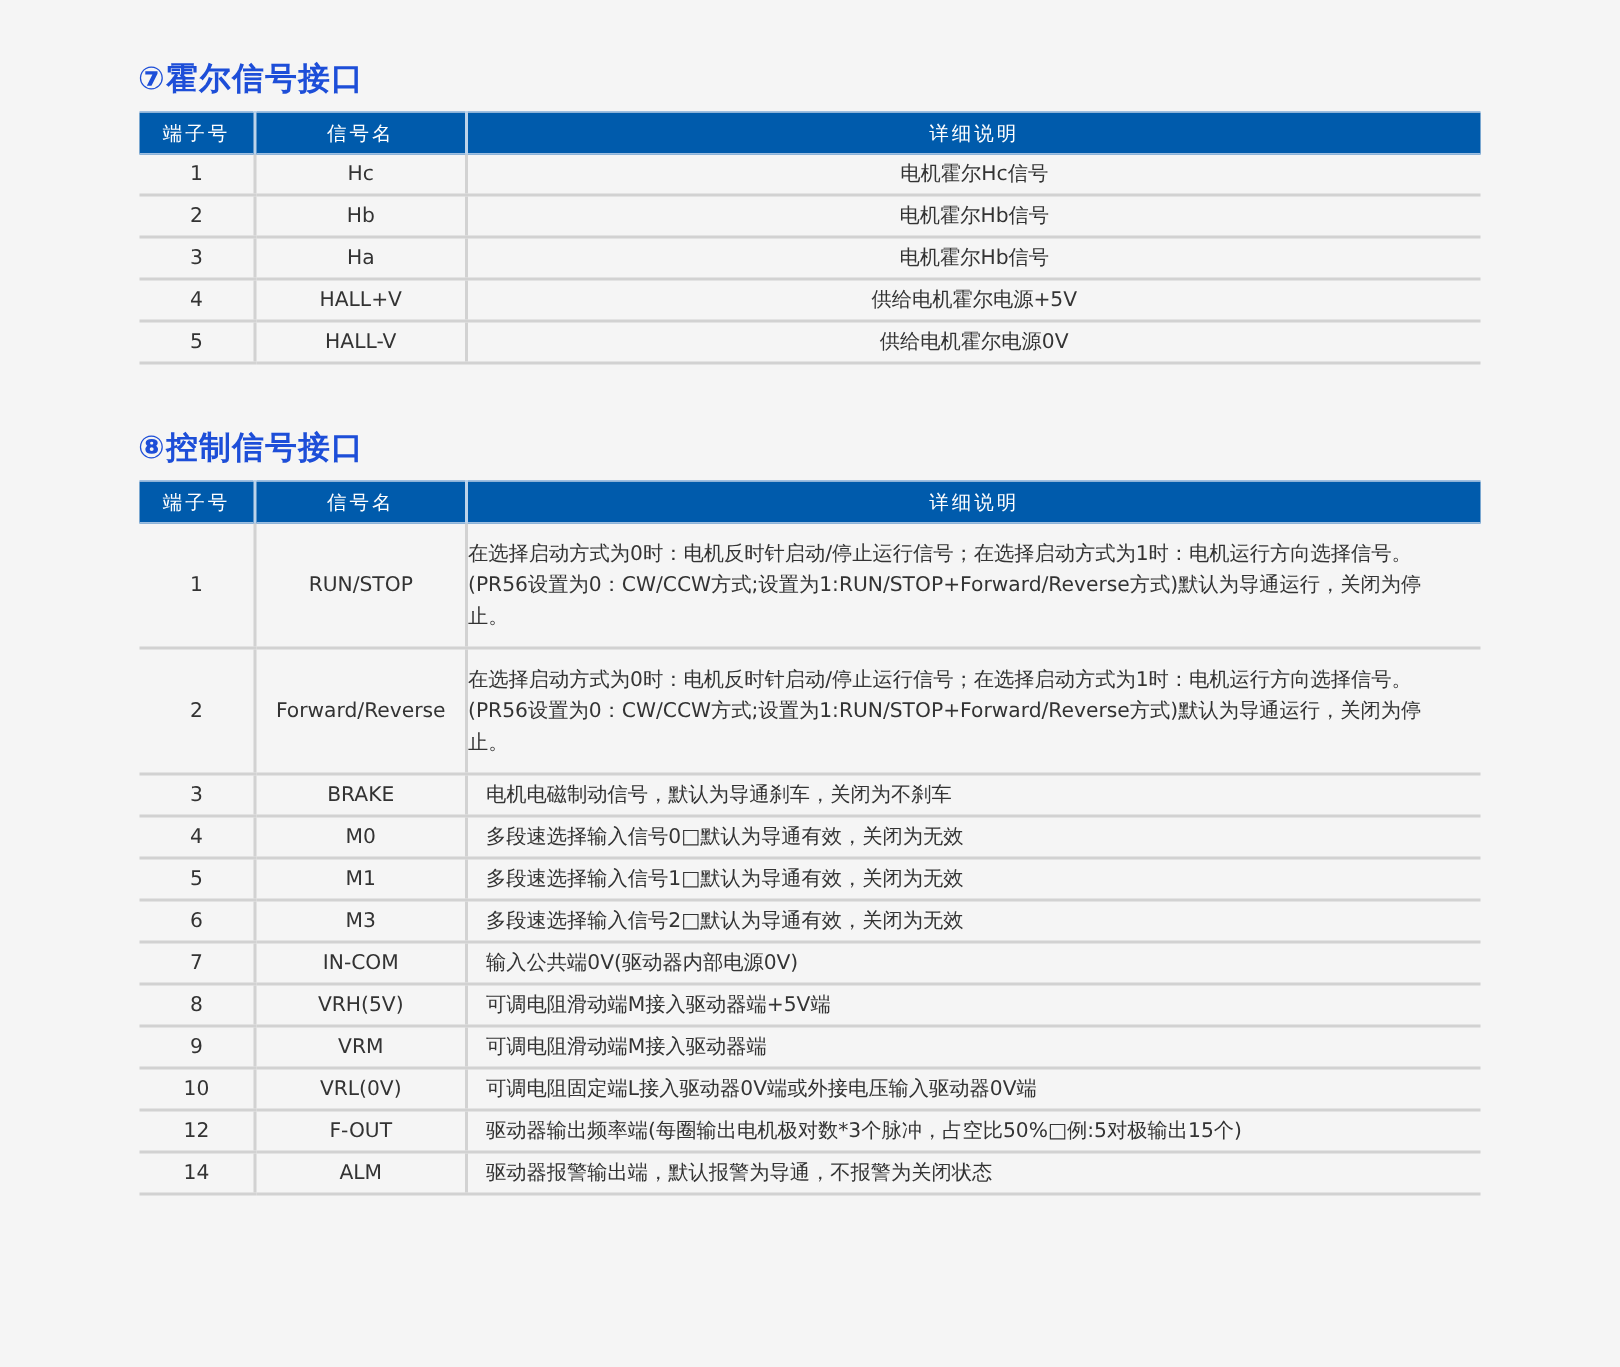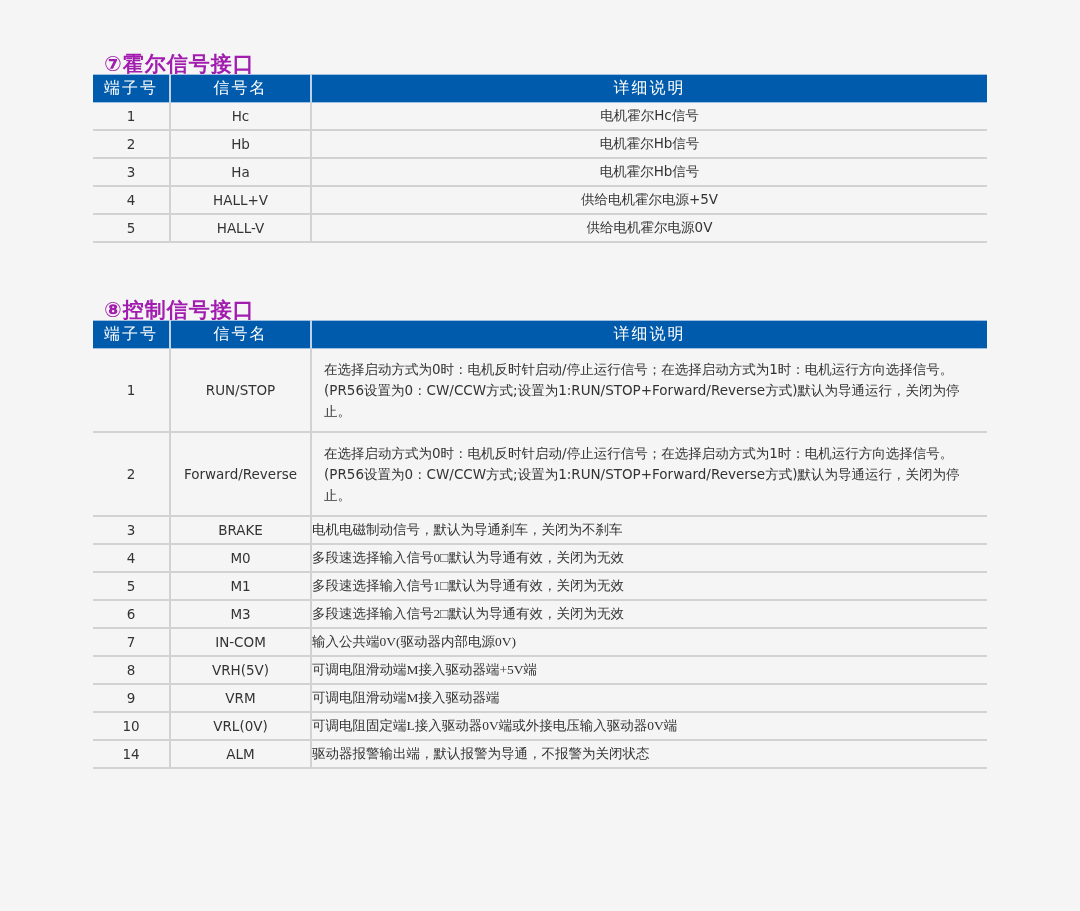--- a/index.html
+++ b/index.html
@@ -9,40 +9,40 @@
       font-family: "DejaVu Sans", "Liberation Sans", sans-serif;
       color: #333333;
       position: relative;
       overflow: hidden;
     }
     .section-title {
       position: absolute;
       left: 92px;
       font-size: 21px;
       font-weight: bold;
-      color: #a21caf;
+      color: #1d4ed8;
       letter-spacing: 1px;
-      margin: 12px;
+      margin: 0;
     }
     table.spec {
       position: absolute;
       left: 93px;
       width: 894px;
       border-collapse: collapse;
       table-layout: fixed;
       font-size: 13.5px;
     }
     table.spec col.c1 { width: 77px; }
     table.spec col.c2 { width: 141px; }
     table.spec col.c3 { width: 676px; }
     table.spec thead th {
       background: #005bac;
       color: #ffffff;
       font-weight: normal;
-      font-size: 16px;
+      font-size: 13px;
       height: 27px;
       padding: 0;
       text-align: center;
       border-left: 2px solid #bcd3ea;
       border-top: 1px solid #9fbfe0;
       border-bottom: 1px solid #9fbfe0;
       letter-spacing: 2px;
     }
     table.spec thead th:first-child { border-left: none; }
     table.spec tbody td {
@@ -50,27 +50,26 @@
       padding: 0;
       text-align: center;
       border-bottom: 2px solid #d2d2d2;
       border-left: 2px solid #d2d2d2;
       color: #333;
       white-space: nowrap;
     }
     table.spec tbody td:first-child { border-left: none; }
     table.spec tbody td.desc-left {
       text-align: left;
-      font-family: Liberation Serif, serif;
+      padding-left: 12px;
     }
     table.spec tbody td.multi {
       white-space: normal;
       line-height: 21px;
       height: 82px;
-      padding-left: 12px;
       padding-right: 20px;
       text-align: left;
     }
     .t1 { top: 74px; }
     .t2 { top: 320px; }
     .s1 { top: 38px; }
     .s2 { top: 284px; }
   </style>
 </head>
 <body>
@@ -179,18 +178,23 @@
       <td>9</td>
       <td>VRM</td>
       <td class="desc-left">可调电阻滑动端M接入驱动器端</td>
     </tr>
     <tr>
       <td>10</td>
       <td>VRL(0V)</td>
       <td class="desc-left">可调电阻固定端L接入驱动器0V端或外接电压输入驱动器0V端</td>
     </tr>
     <tr>
+      <td>12</td>
+      <td>F-OUT</td>
+      <td class="desc-left">驱动器输出频率端(每圈输出电机极对数*3个脉冲，占空比50%□例:5对极输出15个)</td>
+    </tr>
+    <tr>
       <td>14</td>
       <td>ALM</td>
       <td class="desc-left">驱动器报警输出端，默认报警为导通，不报警为关闭状态</td>
     </tr>
   </tbody>
 </table>
 
 </body></html>

